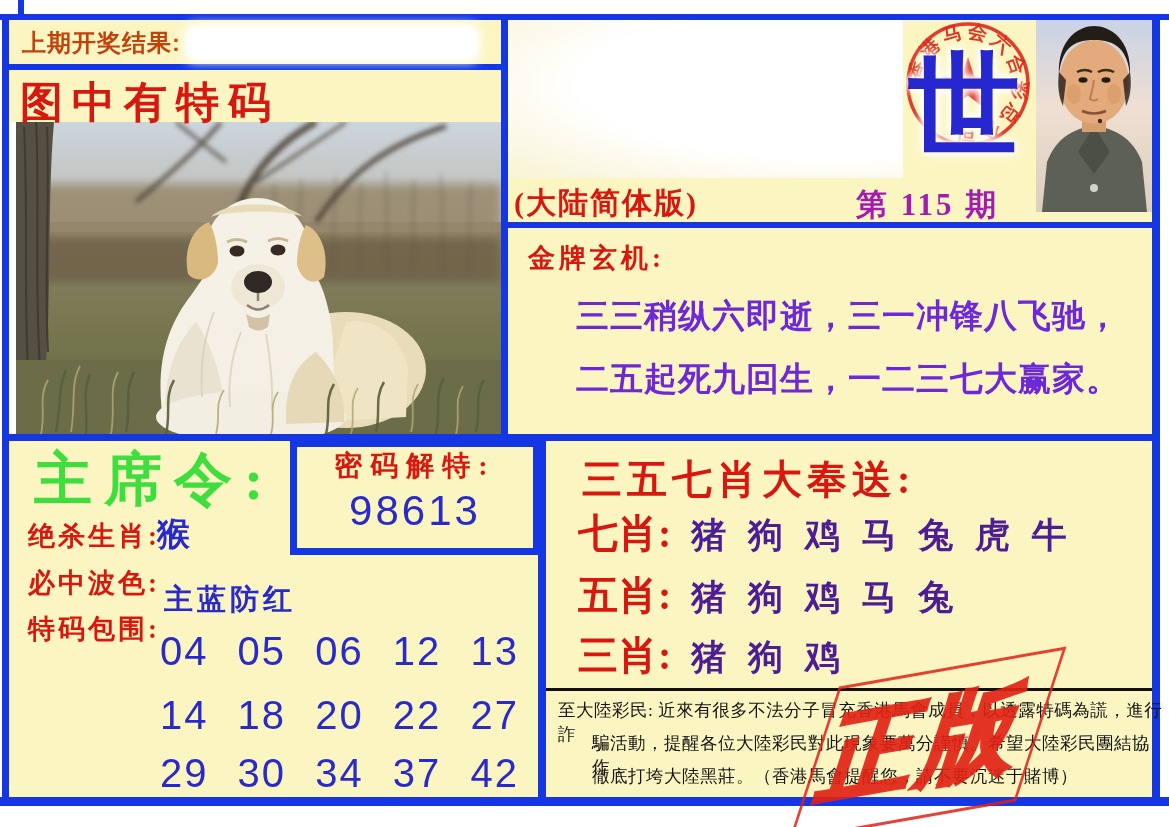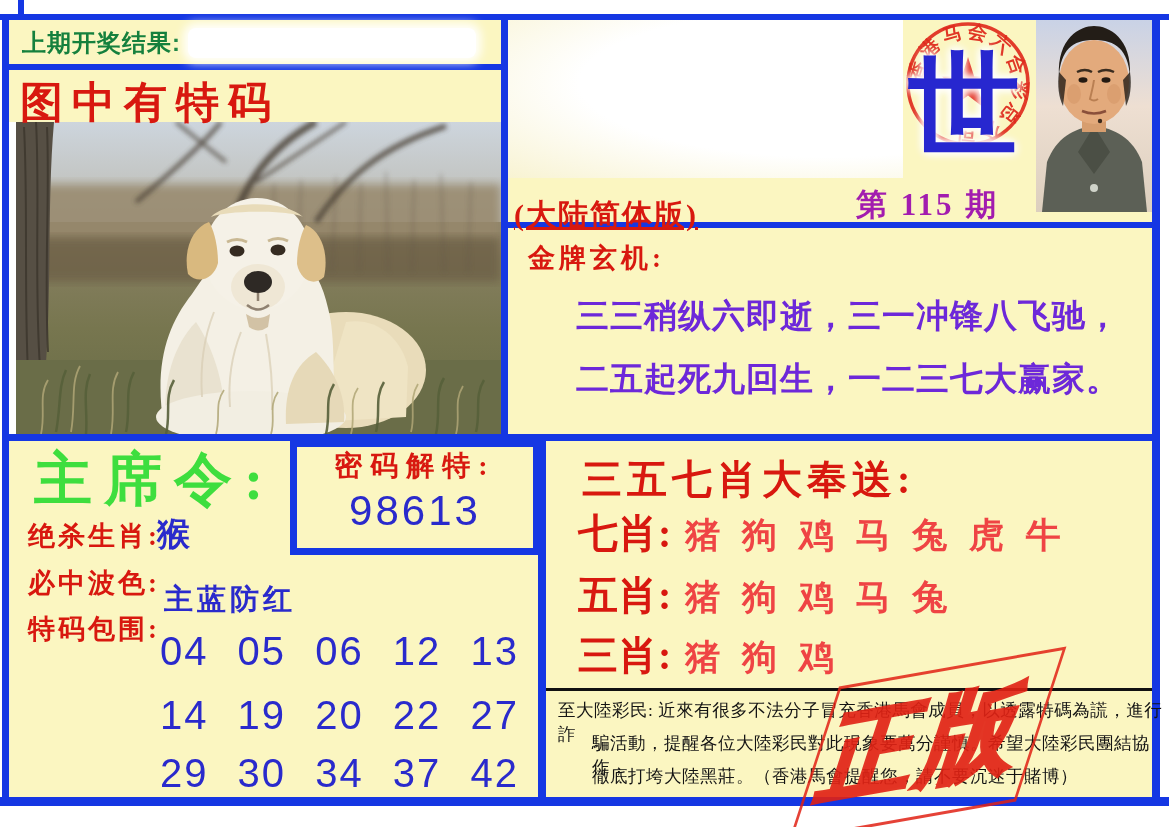--- a/index.html
+++ b/index.html
@@ -2,27 +2,27 @@
 <html><head>
 <meta charset="utf-8">
 <style>
   html,body{margin:0;padding:0;background:#fff;}
   #page{position:relative;width:1169px;height:827px;background:#ffffff;overflow:hidden;
         font-family:"Liberation Sans","DejaVu Sans",sans-serif;}
   .abs{position:absolute;}
   .hline,.vline{position:absolute;background:#1537E3;}
   .panel{position:absolute;background:#FBF6C1;}
 
-  #last-result-label{left:22px;top:27px;font-size:24px;font-weight:bold;color:#15803d;letter-spacing:1px;}
+  #last-result-label{left:22px;top:27px;font-size:24px;font-weight:bold;color:#c2410c;letter-spacing:1px;}
   #erased-area{left:188px;top:28px;width:288px;height:30px;background:#fff;border-radius:8px;
                box-shadow:0 0 10px 5px rgba(255,255,255,.95);}
   #picture-headline{left:20px;top:74px;font-size:43px;font-weight:bold;color:#D8180F;letter-spacing:9px;
                     font-family:"Liberation Serif",serif;}
-  #edition-label{left:514px;top:195px;font-size:30px;font-weight:bold;color:#D8180F;letter-spacing:2px;
-                 font-family:"Liberation Serif",serif;text-decoration:underline;}
+  #edition-label{left:514px;top:183px;font-size:30px;font-weight:bold;color:#D8180F;letter-spacing:2px;
+                 font-family:"Liberation Serif",serif;}
   #issue-line{left:856px;top:184px;font-size:31px;color:#a21caf;font-family:"Liberation Serif",serif;
               font-weight:bold;letter-spacing:3px;}
   #seal-overlay-char{left:908px;top:50px;font-size:112px;line-height:1;font-weight:bold;color:#2727cf;
       font-family:"Liberation Serif",serif;
       text-shadow:0 0 10px rgba(255,255,255,.95),2px 2px 8px rgba(255,255,255,.9),-2px -2px 8px rgba(255,255,255,.9);}
   #riddle-heading{left:528px;top:240px;font-size:27px;font-weight:bold;color:#D8180F;letter-spacing:4px;
                   font-family:"Liberation Serif",serif;}
   .poem{position:absolute;left:576px;font-size:33px;font-weight:bold;color:#6d28d9;letter-spacing:1px;
         font-family:"Liberation Serif",serif;}
   #directive-heading{left:34px;top:448px;font-size:58px;line-height:1.1;font-weight:bold;color:#3EDE3E;
@@ -31,23 +31,23 @@
             text-align:center;}
   #code-label{display:block;font-size:28px;font-weight:bold;color:#D8180F;letter-spacing:8px;
               font-family:"Liberation Serif",serif;}
   #code-value{display:block;margin-top:2px;font-size:42px;color:#2A2ACC;letter-spacing:3px;}
   .dir-label{position:absolute;left:28px;font-size:27px;font-weight:bold;color:#D8180F;letter-spacing:3px;
              font-family:"Liberation Serif",serif;}
   .dir-value{position:absolute;font-weight:bold;color:#2A2ACC;font-family:"Liberation Serif",serif;}
   .num-row{position:absolute;left:160px;font-size:40px;color:#2A2ACC;word-spacing:16px;letter-spacing:2px;}
   #gift-heading{left:582px;top:452px;font-size:40px;font-weight:bold;color:#D8180F;letter-spacing:5px;
                 font-family:"Liberation Serif",serif;}
-  .gift-row{position:absolute;left:578px;display:flex;gap:14px;align-items:baseline;justify-content:space-between;}
+  .gift-row{position:absolute;left:578px;display:flex;gap:20px;align-items:baseline;justify-content:space-between;}
   .gift-label{font-size:40px;font-weight:bold;color:#D8180F;font-family:"Liberation Serif",serif;}
-  .gift-value{font-size:35px;font-weight:bold;color:#ef4444;word-spacing:13px;font-family:"Liberation Serif",serif;}
+  .gift-value{font-size:35px;font-weight:bold;color:#4c1d95;word-spacing:13px;font-family:"Liberation Serif",serif;}
   .notice-line{position:absolute;font-size:17.5px;color:#141414;font-family:"Liberation Serif",serif;letter-spacing:.5px;}
   #auth-stamp{left:812px;top:672px;width:225px;height:138px;border:3px solid rgba(224,33,20,.85);
       transform:rotate(-10deg) skewX(-28deg);display:flex;align-items:center;justify-content:center;
       font-size:95px;font-weight:bold;font-family:"Liberation Serif",serif;letter-spacing:8px;
       color:rgba(224,33,20,.14);-webkit-text-stroke:4px rgba(224,33,20,.9);z-index:30;}
 </style>
 </head>
 <body>
 
 <div id="page">
@@ -222,21 +222,21 @@
   <div class="abs" id="code-box">
     <span id="code-label">密码解特:</span>
     <span id="code-value">98613</span>
   </div>
   <div class="dir-label" style="top:518px;">绝杀生肖:</div>
   <div class="dir-value" style="left:157px;top:512px;font-size:33px;">猴</div>
   <div class="dir-label" style="top:565px;">必中波色:</div>
   <div class="dir-value" style="left:164px;top:580px;font-size:29px;letter-spacing:4px;">主蓝防红</div>
   <div class="dir-label" style="top:611px;">特码包围:</div>
   <div class="num-row" style="top:629px;">04 05 06 12 13</div>
-  <div class="num-row" style="top:693px;">14 19 20 22 27</div>
+  <div class="num-row" style="top:693px;">14 18 20 22 27</div>
   <div class="num-row" style="top:751px;">29 30 34 37 42</div>
 
   <div class="abs" id="gift-heading">三五七肖大奉送:</div>
   <div class="gift-row" style="top:506px;">
     <span class="gift-label">七肖:</span>
     <span class="gift-value">猪 狗 鸡 马 兔 虎 牛</span>
   </div>
   <div class="gift-row" style="top:568px;">
     <span class="gift-label">五肖:</span>
     <span class="gift-value">猪 狗 鸡 马 兔</span>

